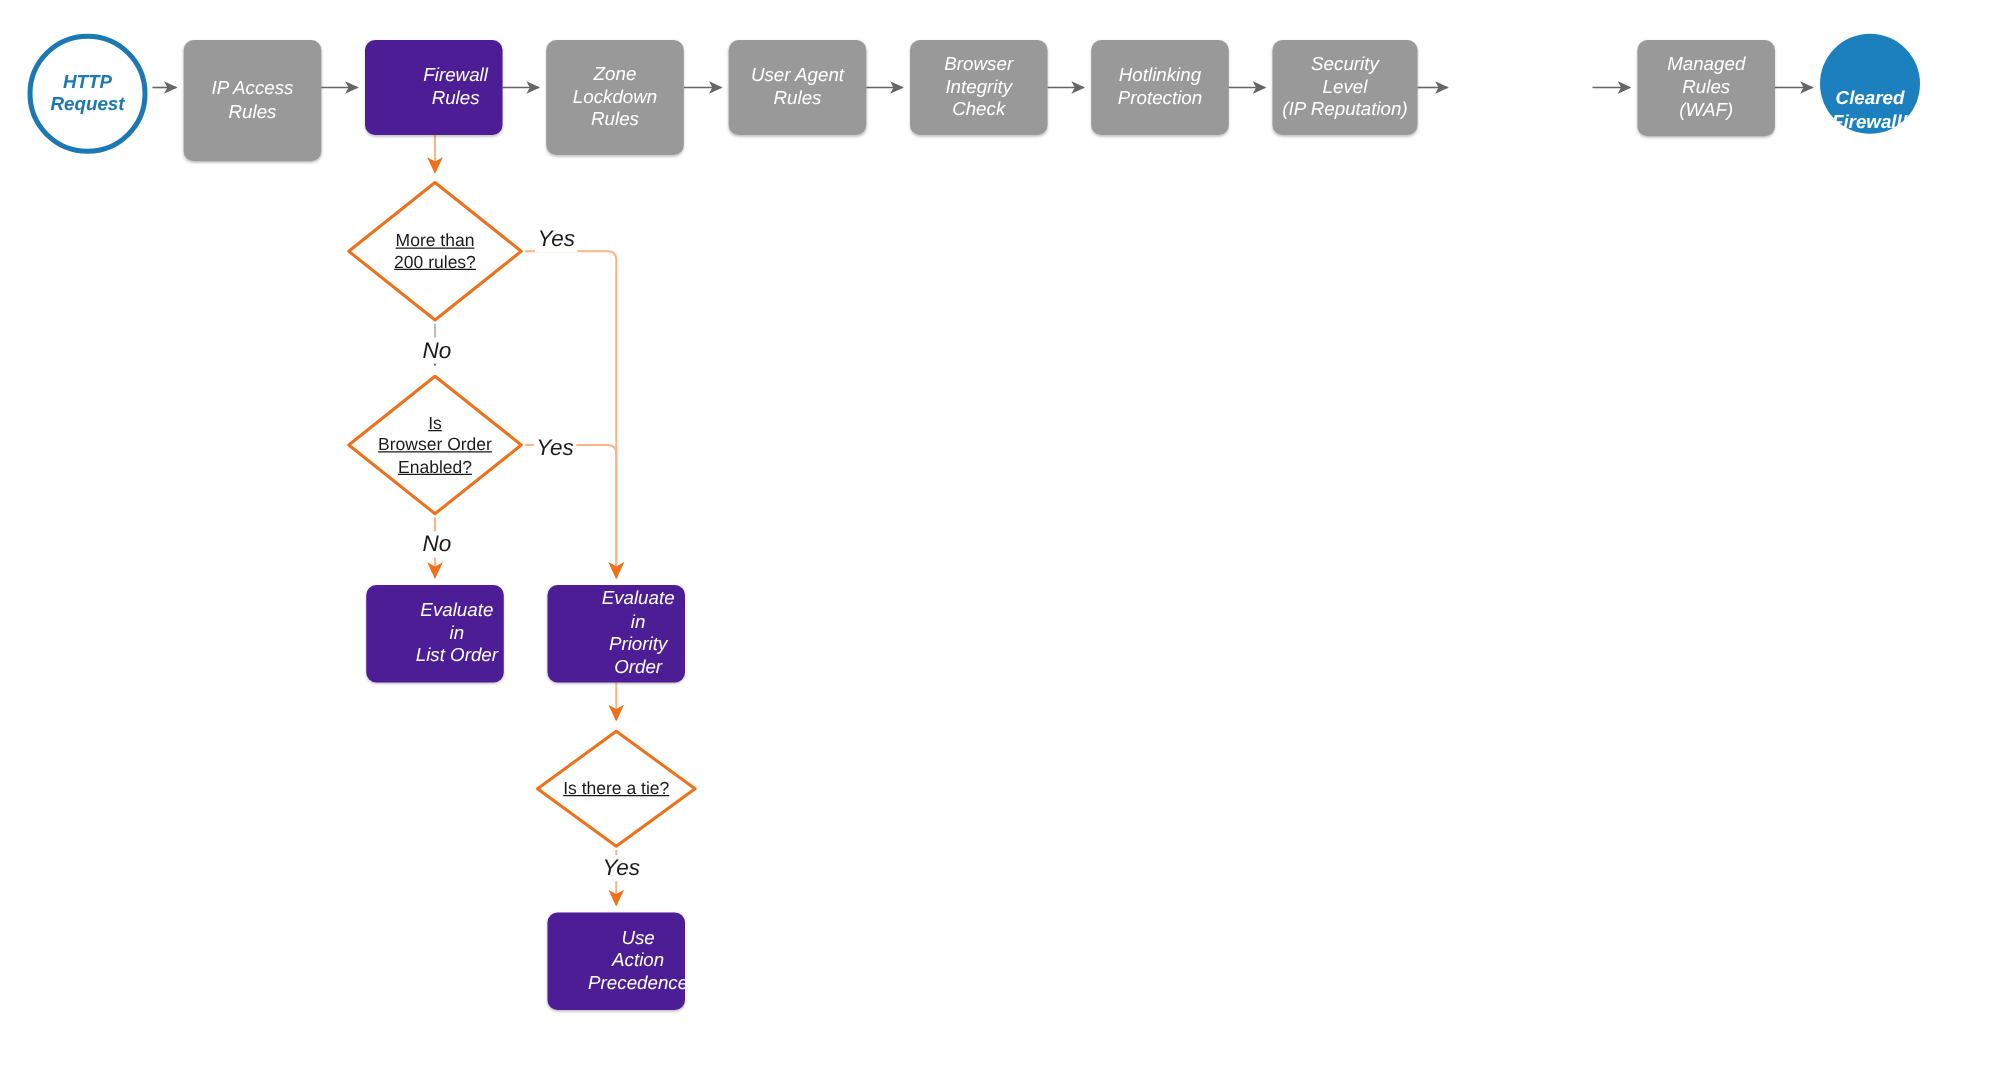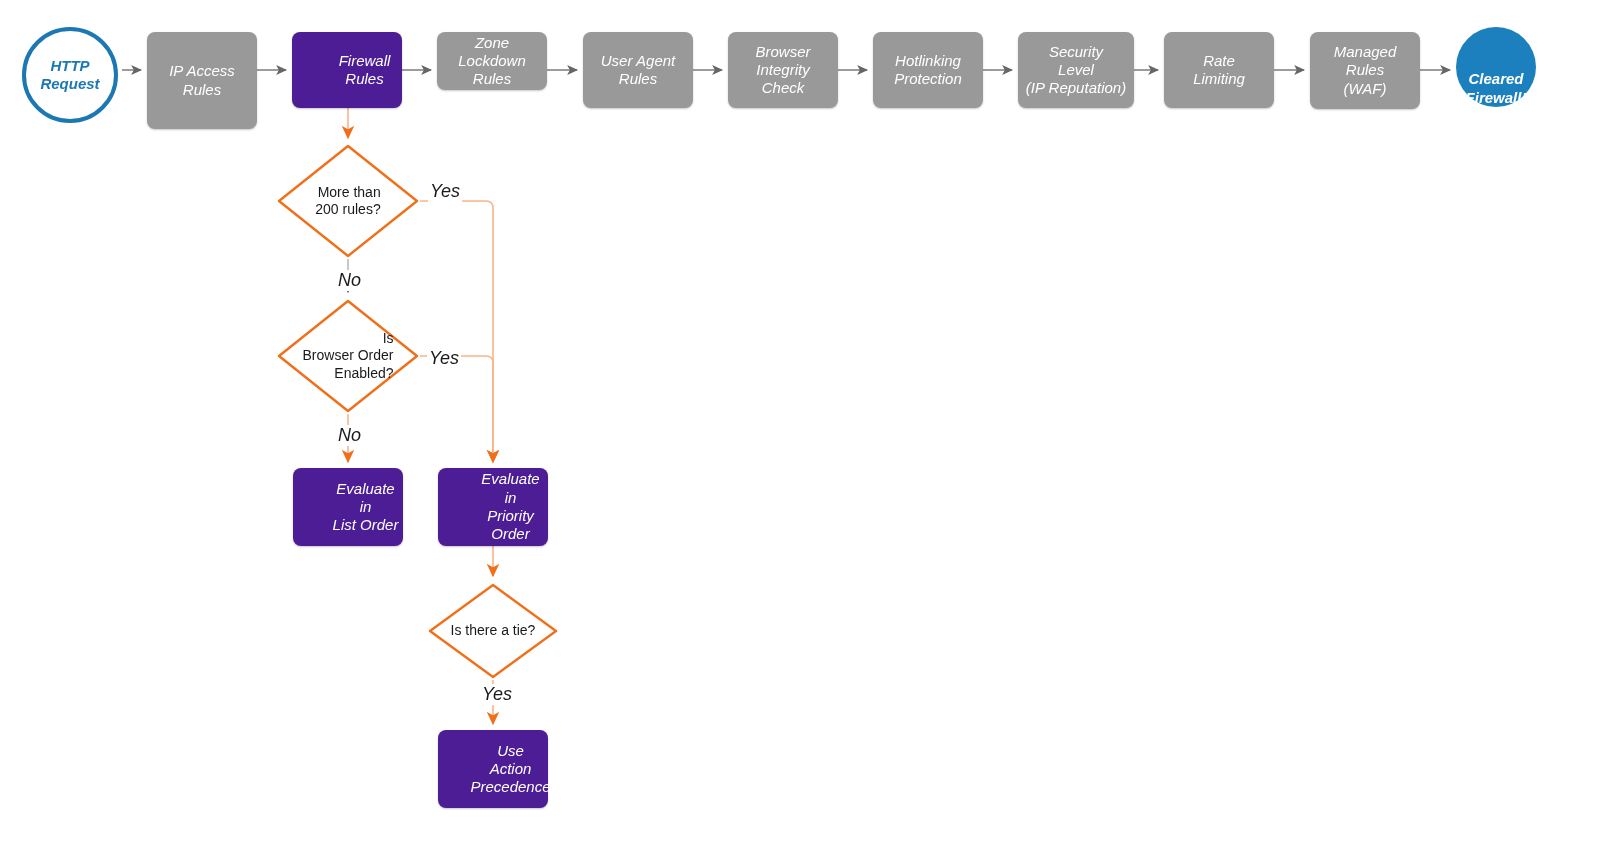--- a/index.html
+++ b/index.html
@@ -72,25 +72,26 @@
     display: block;
   }
   .decision .dia-text {
     position: absolute;
     left: 0; top: 0;
     width: 100%;
     height: 100%;
     display: flex;
     align-items: center;
     justify-content: center;
-    text-align: right;
+    text-align: center;
     font-size: 14px;
     color: #1a1a1a;
     line-height: 1.25;
     white-space: pre-line;
+    text-decoration: underline;
   }
 
   
   .edge-label {
     position: absolute;
     font-size: 18px;
     font-style: italic;
     color: #1a1a1a;
     background: #ffffff;
     padding: 0 2px;
@@ -148,21 +149,21 @@
   <div class="node proc gray" style="left:147px; top:32px; width:110px; height:97px;">
     <span>IP Access
 Rules</span>
   </div>
 
   <div class="node proc orange" style="left:292px; top:32px; width:110px; height:76px;">
     <span>Firewall
 Rules</span>
   </div>
 
-  <div class="node proc gray" style="left:437px; top:32px; width:110px; height:58px;">
+  <div class="node proc gray" style="left:437px; top:32px; width:110px; height:92px;">
     <span>Zone
 Lockdown
 Rules</span>
   </div>
 
   <div class="node proc gray" style="left:583px; top:32px; width:110px; height:76px;">
     <span>User Agent
 Rules</span>
   </div>
 
@@ -176,24 +177,20 @@
     <span>Hotlinking
 Protection</span>
   </div>
 
   <div class="node proc gray" style="left:1018px; top:32px; width:116px; height:76px;">
     <span>Security
 Level
 (IP Reputation)</span>
   </div>
 
-  <div class="node proc gray" style="left:1164px; top:32px; width:110px; height:76px;">
-    <span>Rate
-Limiting</span>
-  </div>
 
   <div class="node proc gray" style="left:1310px; top:32px; width:110px; height:77px;">
     <span>Managed
 Rules
 (WAF)</span>
   </div>
 
   <div class="node terminator end" style="left:1456px; top:27px; width:80px; height:80px;">
     <span>Cleared
 Firewall!</span>

